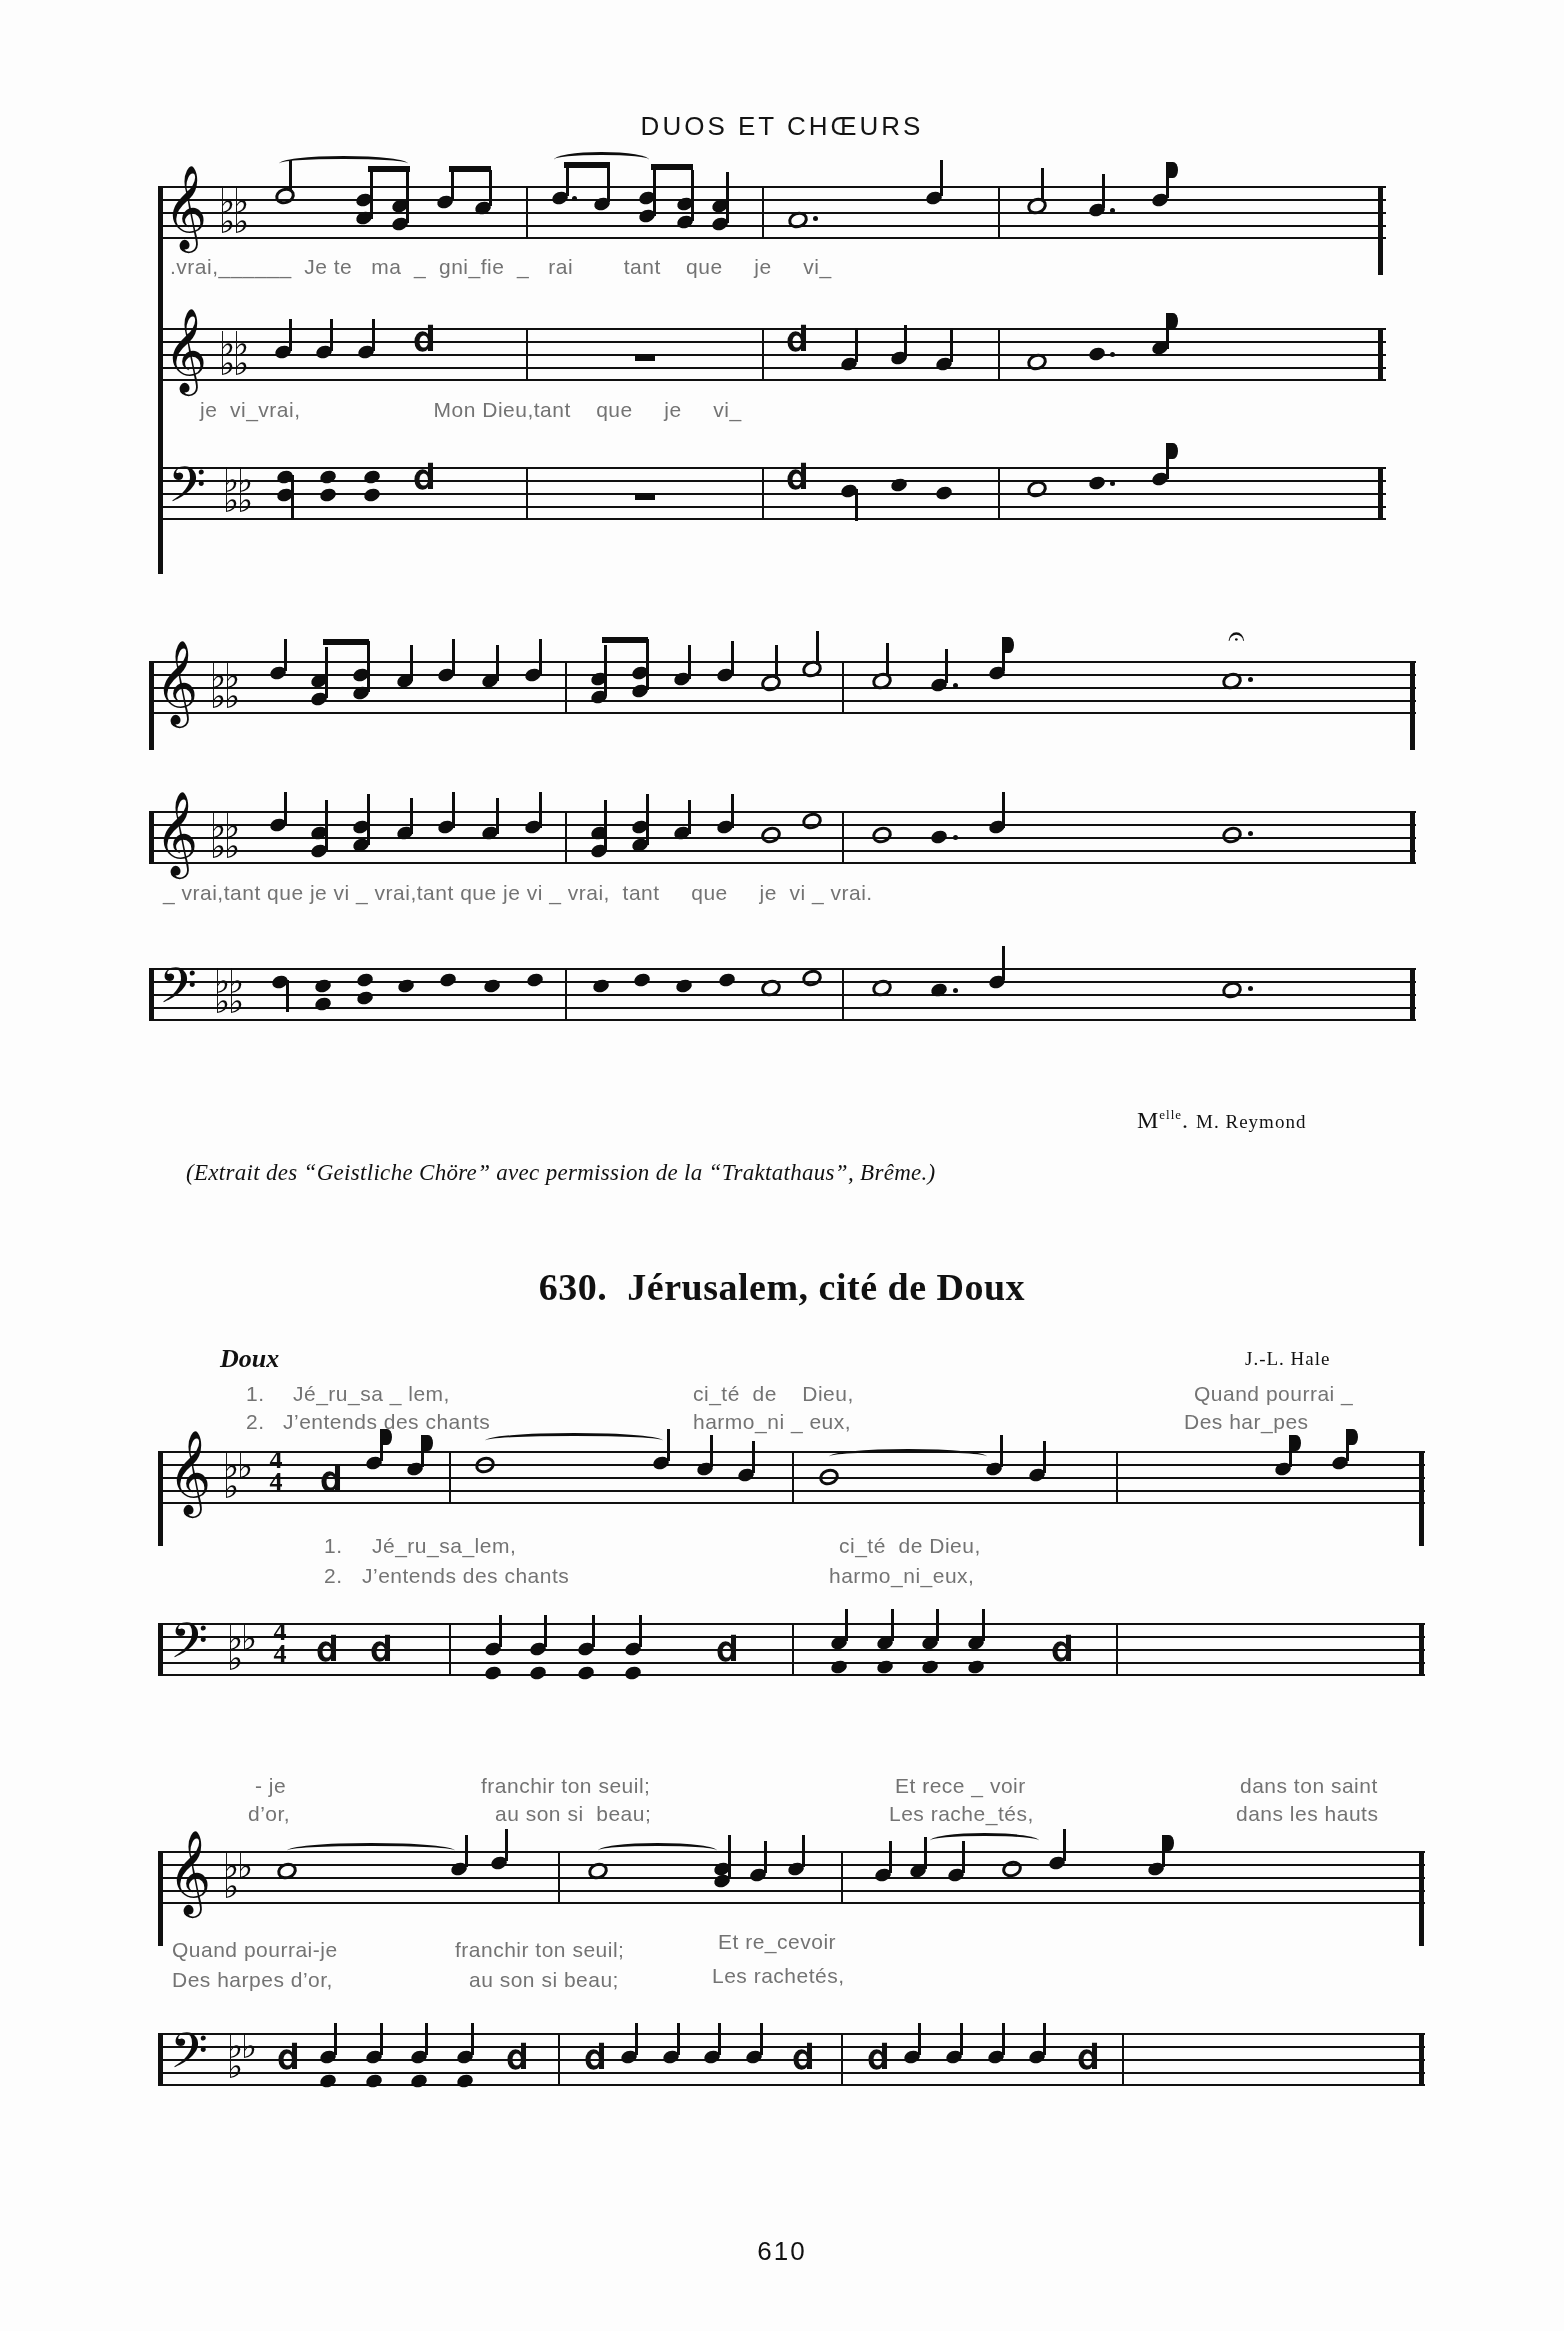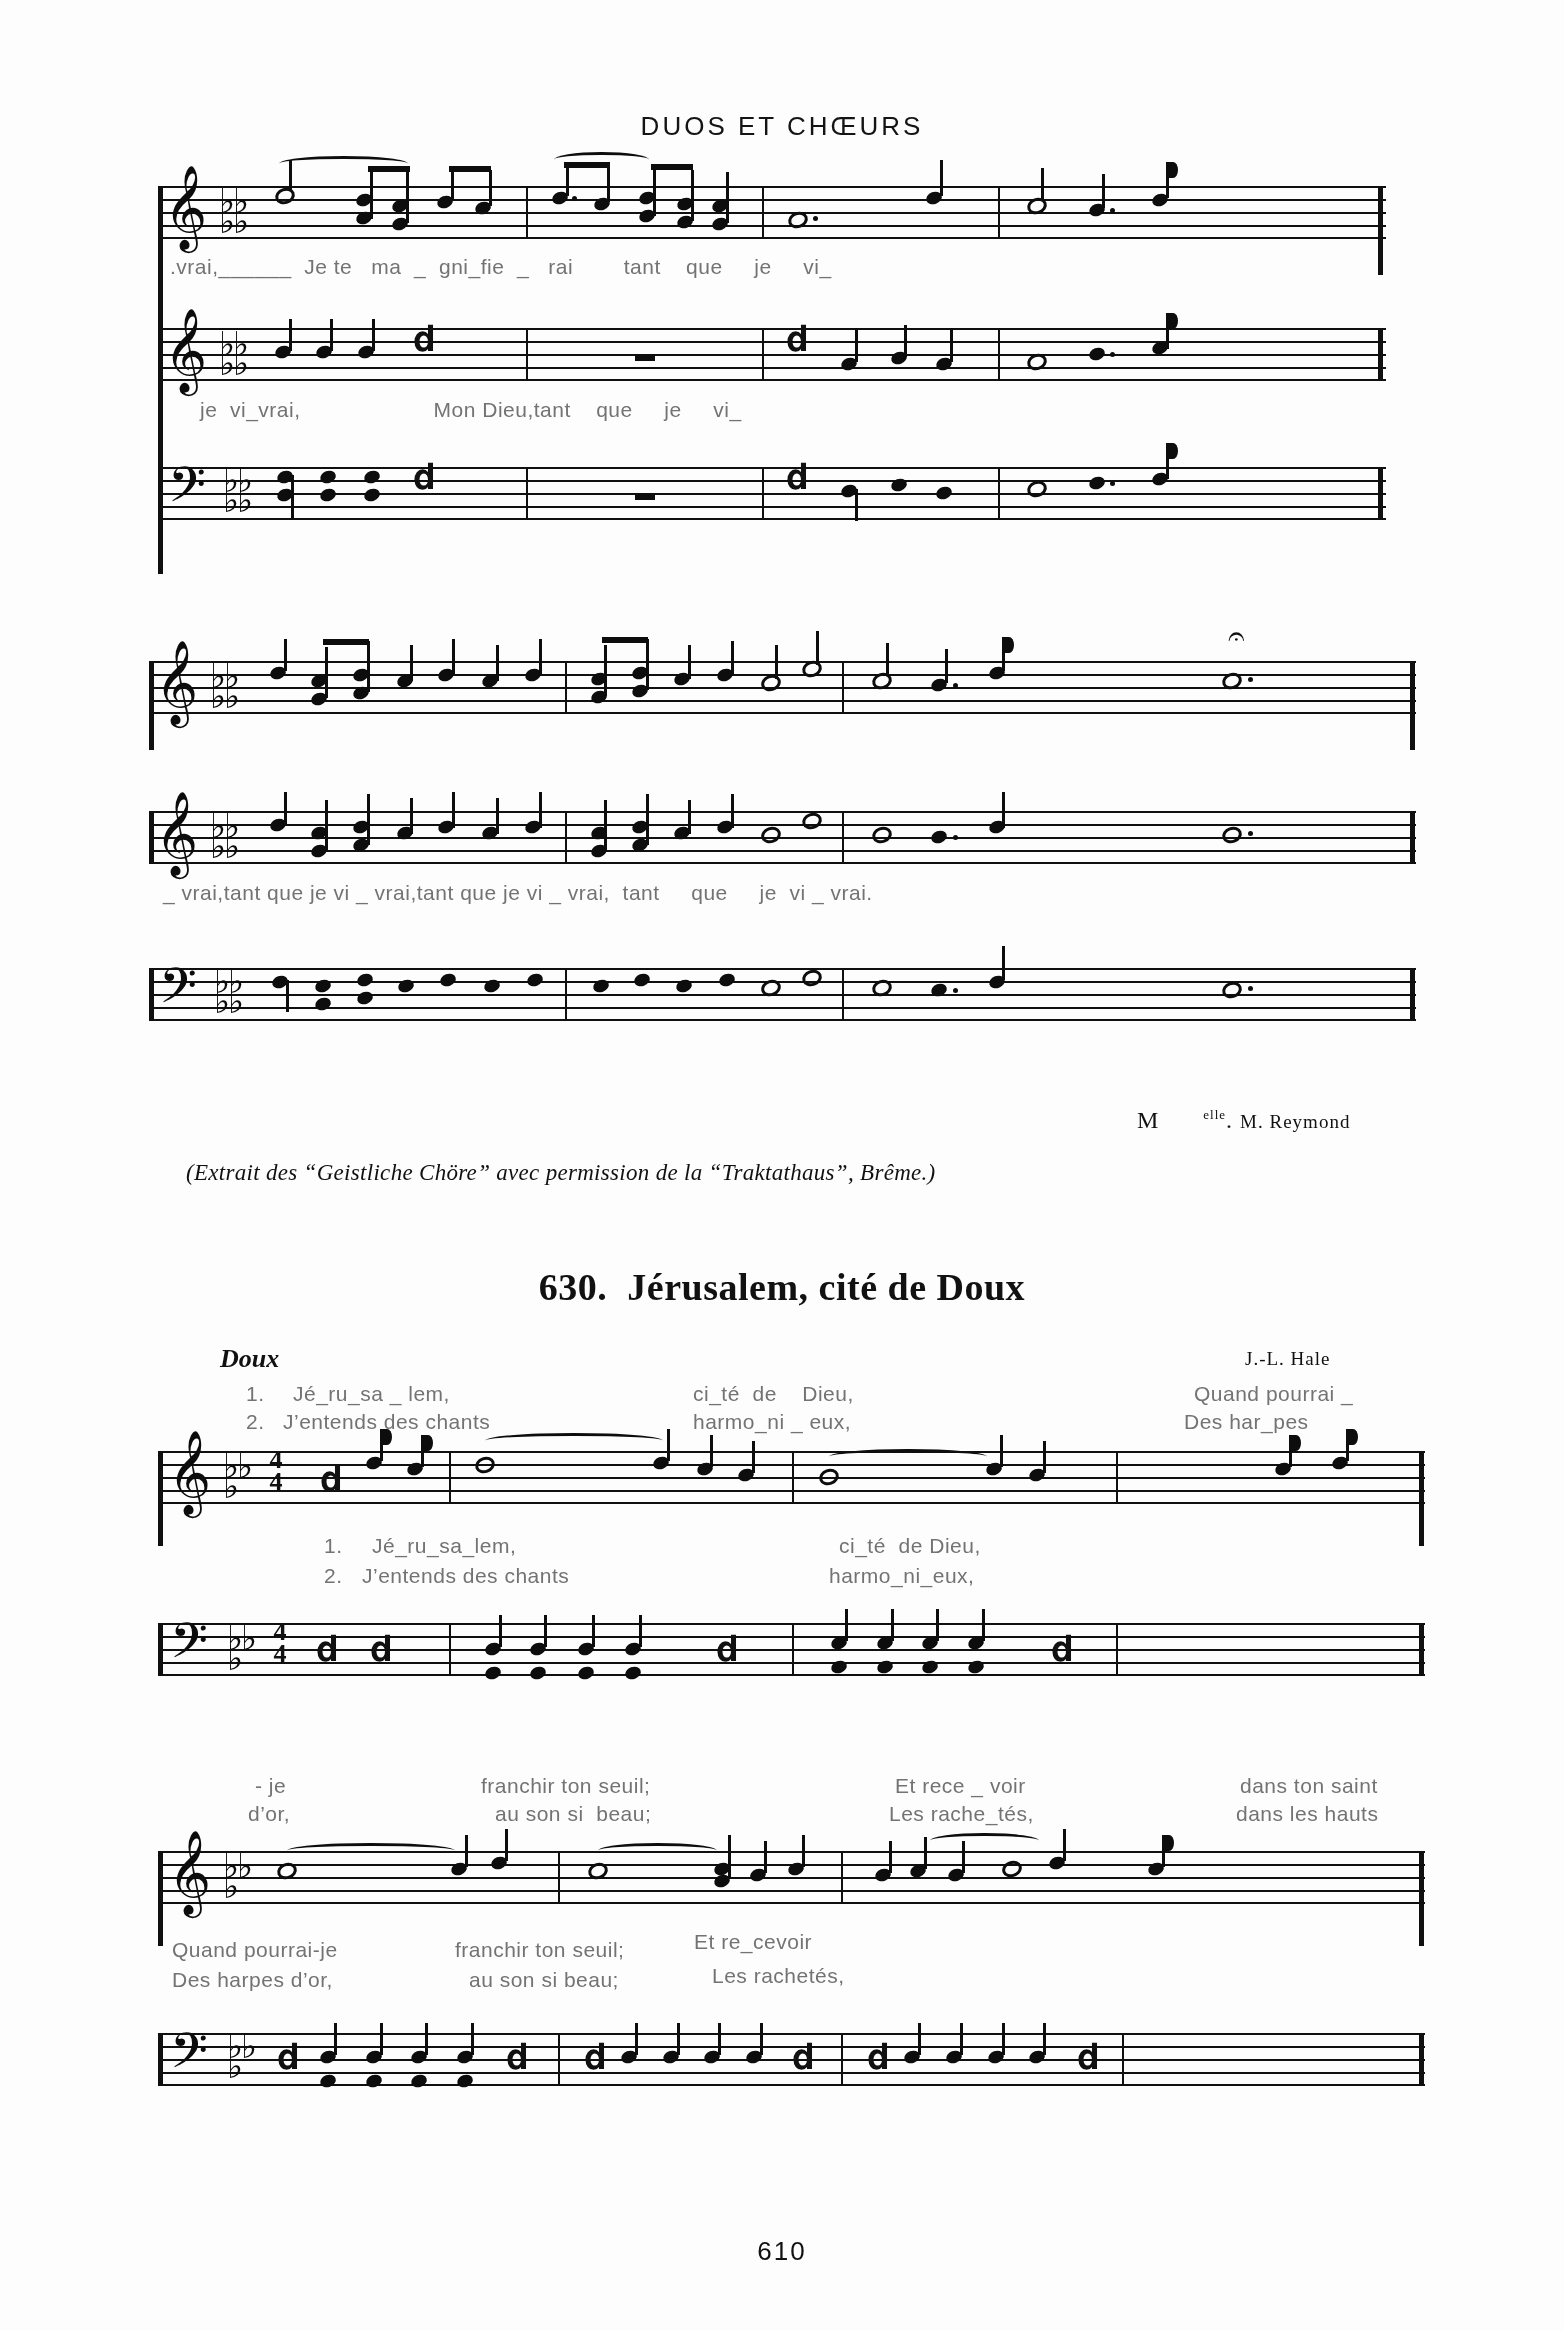--- a/index.html
+++ b/index.html
@@ -175,21 +175,21 @@
   }
 
   
   .composer {
     position: absolute;
     font-family: "Liberation Serif", serif;
     font-size: 24px;
     letter-spacing: 1px;
   }
   .composer .sc { font-size: 19px; }
-  .sup { font-size: 13px; vertical-align: super; margin-left: 44px; }
+  .sup { font-size: 13px; vertical-align: super; }
 
   .extract-note {
     position: absolute;
     font-family: "Liberation Serif", serif;
     font-style: italic;
     font-size: 23px;
     letter-spacing: 0.3px;
     white-space: pre;
   }
 
@@ -737,21 +737,21 @@
     <div class="nh" style="left:891px; top:14px;"></div>
     <div class="stem" style="left:905px; top:-14px; height:32px;"></div>
     <div class="nh" style="left:990px; top:20px;"></div>
     <div class="stem" style="left:1004px; top:-8px; height:32px;"></div>
     <div class="flag" style="left:1006px; top:-8px;"></div>
 
     <div class="lyric" style="left:14px; top:95px;">Quand pourrai-je</div>
     <div class="lyric" style="left:14px; top:125px;">Des harpes d’or,</div>
     <div class="lyric" style="left:297px; top:95px;">franchir ton seuil;</div>
     <div class="lyric" style="left:311px; top:125px;">au son si beau;</div>
-    <div class="lyric" style="left:536px; top:87px;">Et re_cevoir</div>
+    <div class="lyric" style="left:560px; top:87px;">Et re_cevoir</div>
     <div class="lyric" style="left:554px; top:121px;">Les rachetés,</div>
 
     <div class="staff" style="top:190px; height:53px;">
       <div class="line l0"></div>
         <div class="line l1"></div>
         <div class="line l2"></div>
         <div class="line l3"></div>
         <div class="line l4"></div>
     </div>
     <div class="sysbrace" style="left:0; top:190px; height:53px;"></div>

